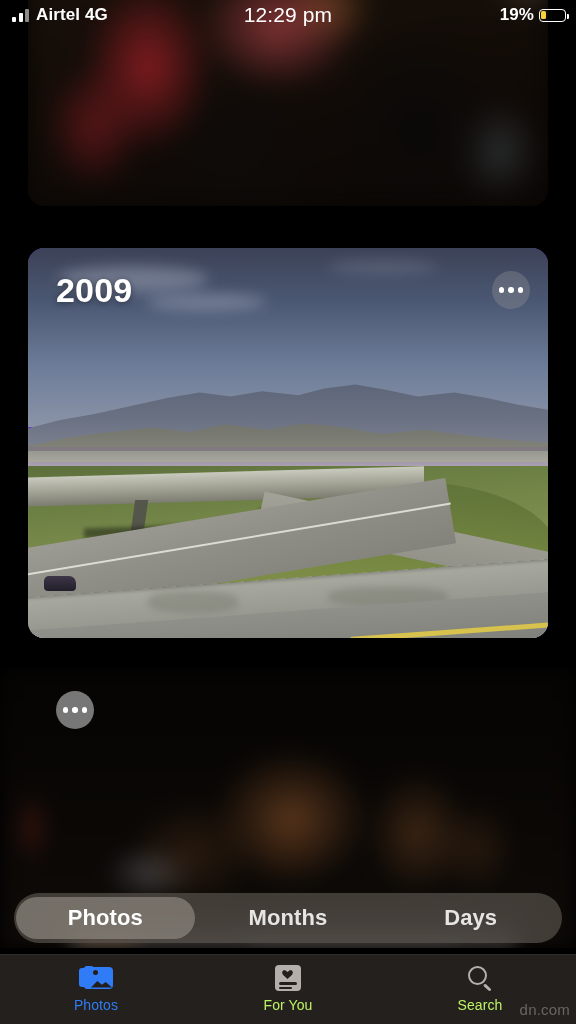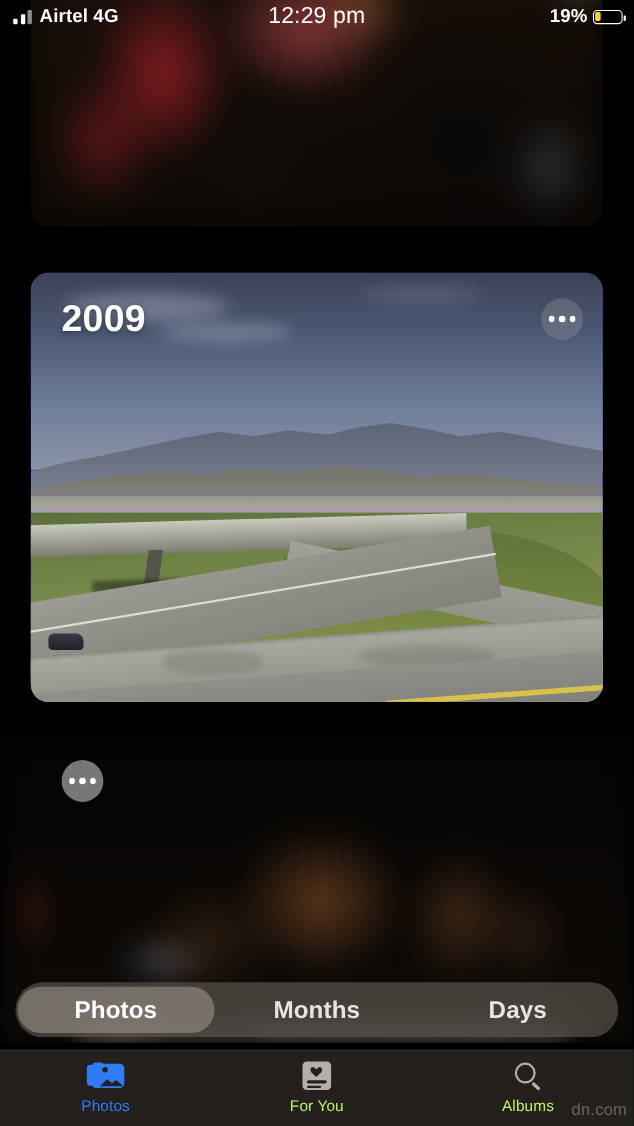--- a/index.html
+++ b/index.html
@@ -519,19 +519,19 @@
     </div>
 
 
     <div class="tab">
       <div class="tab-icon">
         <div class="ic-search">
           <div class="ring"></div>
             <div class="handle"></div>
         </div>
       </div>
-      <div class="tab-label">Albums</div>
+      <div class="tab-label">Search</div>
     </div>
   </div>
 
   <div id="watermark">dn.com</div>
 
 </div>
 
 </body></html>

